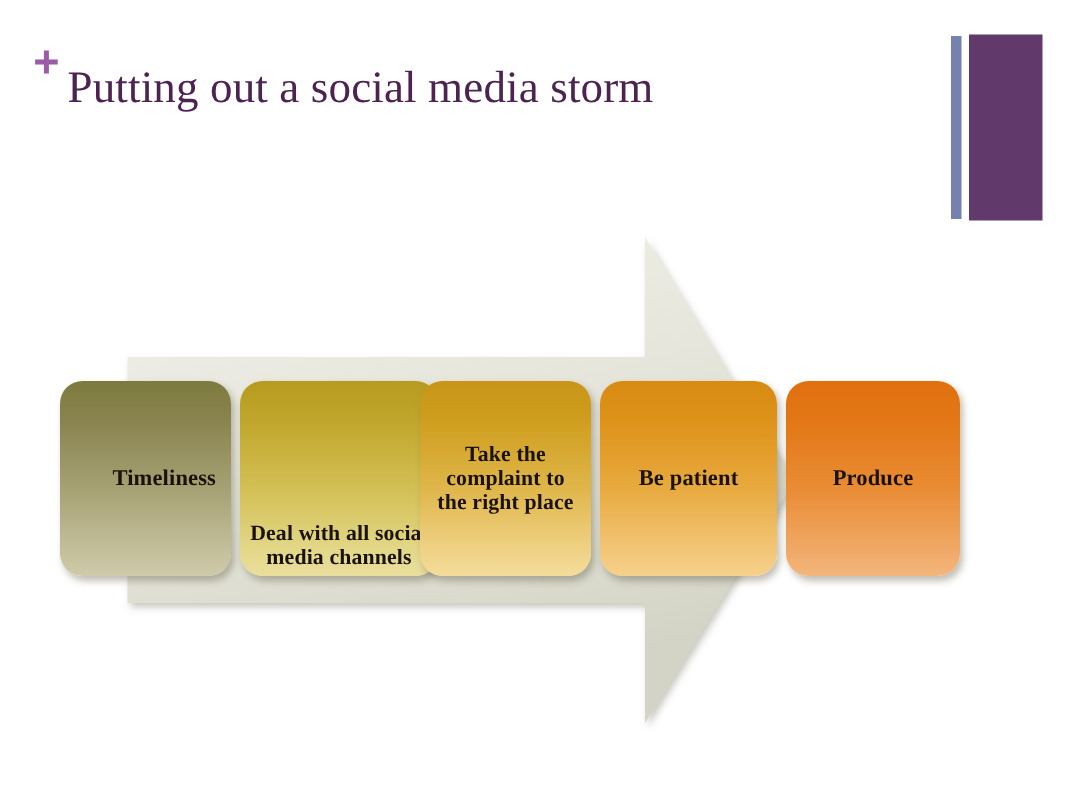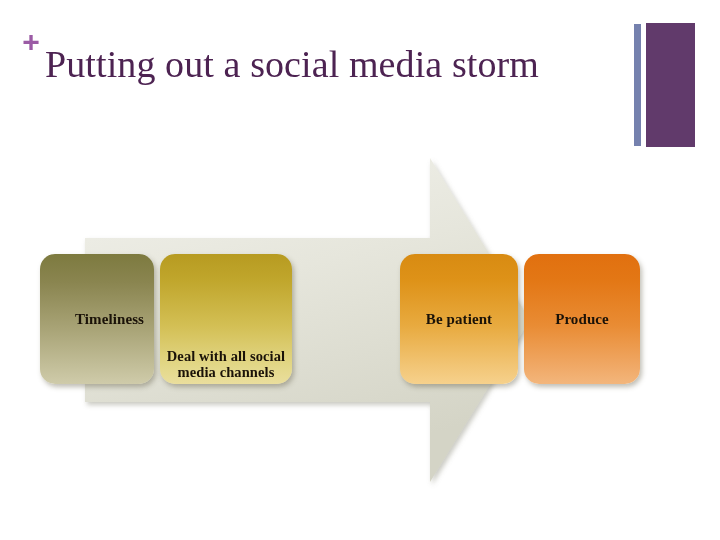--- a/index.html
+++ b/index.html
@@ -38,21 +38,21 @@
     letter-spacing: 0;
   }
 
   .slide-title {
     position: absolute;
     left: 45px;
     top: 42px;
     width: 560px;
     color: #4D2352;
     font-family: "Liberation Serif", "DejaVu Serif", serif;
-    font-size: 38px;
+    font-size: 30px;
     font-weight: 400;
     letter-spacing: 0.1px;
     white-space: nowrap;
   }
 
   
   .deco-thin-bar {
     position: absolute;
     left: 634px;
     top: 24px;
@@ -151,20 +151,23 @@
   <div class="boxes">
 
     <div class="pbox pbox-1">
       <span class="pbox-label">Timeliness</span>
     </div>
 
     <div class="pbox pbox-2">
       <span class="pbox-label">Deal with all social media channels</span>
     </div>
 
+    <div class="pbox pbox-3">
+      <span class="pbox-label">Take the complaint to the right place</span>
+    </div>
 
     <div class="pbox pbox-5">
       <span class="pbox-label">Produce</span>
     </div>
 
     <div class="pbox pbox-4">
       <span class="pbox-label">Be patient</span>
     </div>
 
   </div>

